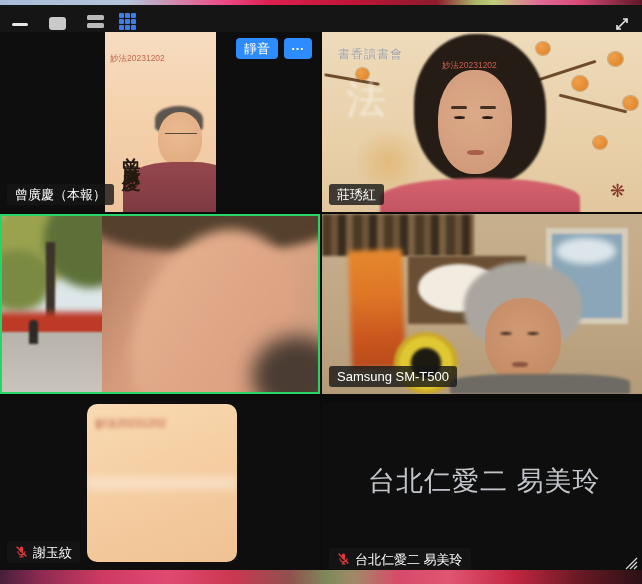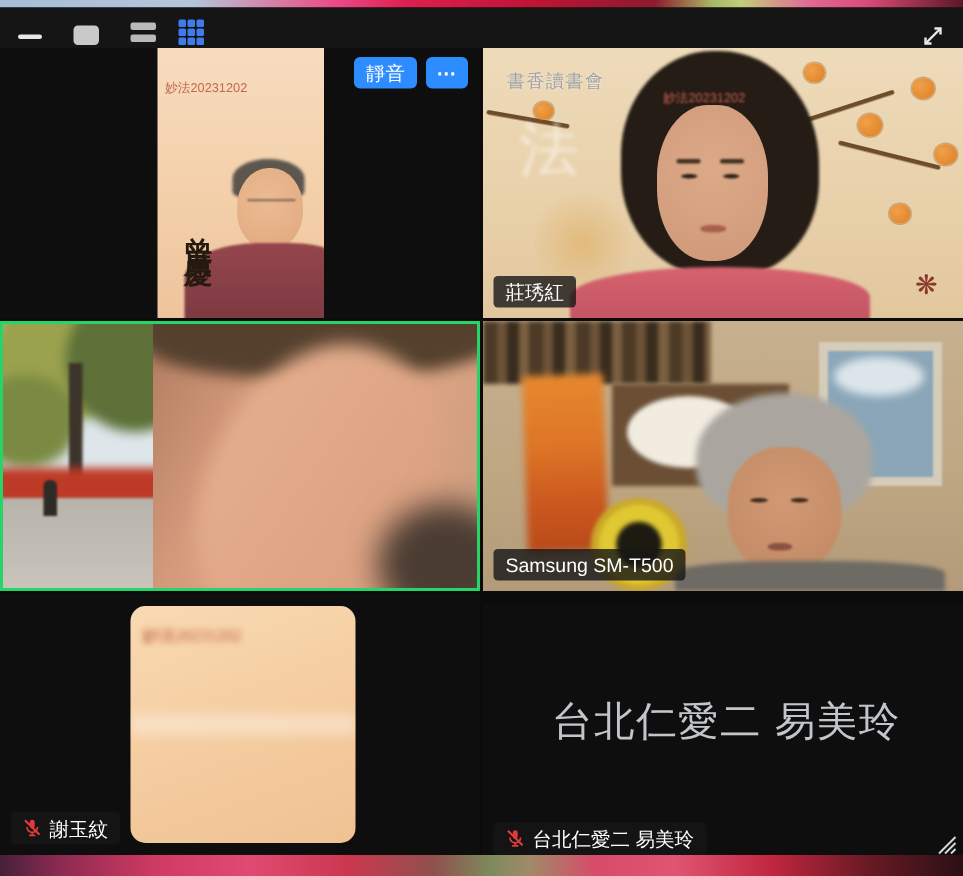--- a/index.html
+++ b/index.html
@@ -28,21 +28,21 @@
   .tb-grid span{background:#3f7ceb;border-radius:1px;}
   .tb-expand{left:612px;top:9px;}
 
   
   .grid{left:0;top:32px;width:642px;height:538px;background:#0b0b0b;}
   .tile{position:absolute;background:#0e0e0e;overflow:hidden;}
   .t1{left:0;top:0;width:320px;height:180px;}
   .t2{left:322px;top:0;width:320px;height:180px;}
   .t3{left:0;top:182px;width:320px;height:180px;box-sizing:border-box;border:2px solid #26d467;}
   .t4{left:322px;top:182px;width:320px;height:180px;}
-  .t5{left:0;top:364px;width:320px;height:174px;font-family:Liberation Serif, serif;}
+  .t5{left:0;top:364px;width:320px;height:174px;}
   .t6{left:322px;top:371px;width:320px;height:174px;}
 
   .name-label{position:absolute;left:7px;bottom:7px;display:flex;align-items:center;gap:5px;
     background:rgba(22,22,22,.8);color:#fff;font-size:13px;line-height:1;
     padding:4px 8px;border-radius:3px;white-space:nowrap;}
   .mic-muted{width:13px;height:14px;flex:0 0 auto;}
 
   .btn{position:absolute;background:#2D8CFF;color:#fff;font-size:13px;line-height:1;
     border:none;border-radius:4px;padding:4px 8px;cursor:pointer;}
   .btn-mute{top:6px;right:42px;}
@@ -171,20 +171,23 @@
     <div class="abs t1-video">
       <div class="abs t1-wm">妙法20231202</div>
       <div class="abs t1-hair"></div>
       <div class="abs t1-head"></div>
       <div class="abs t1-glasses"></div>
       <div class="abs t1-body"></div>
       <div class="abs t1-vname">曾廣慶</div>
     </div>
     <button class="btn btn-mute">靜音</button>
     <button class="btn btn-more">⋯</button>
+    <div class="name-label">
+      <span>曾廣慶（本報）</span>
+    </div>
   </div>
 
   <div class="tile t2">
     <div class="abs t2-bg"></div>
     <div class="abs t2-branch" style="left:196px;top:40px;width:80px;transform:rotate(-18deg);"></div>
     <div class="abs t2-branch" style="left:236px;top:70px;width:70px;transform:rotate(14deg);"></div>
     <div class="abs t2-branch" style="left:2px;top:46px;width:56px;transform:rotate(10deg);"></div>
     <div class="fruit" style="left:176px;top:24px;width:15px;height:14px;"></div>
     <div class="fruit" style="left:214px;top:10px;width:14px;height:13px;"></div>
     <div class="fruit" style="left:250px;top:44px;width:16px;height:15px;"></div>

